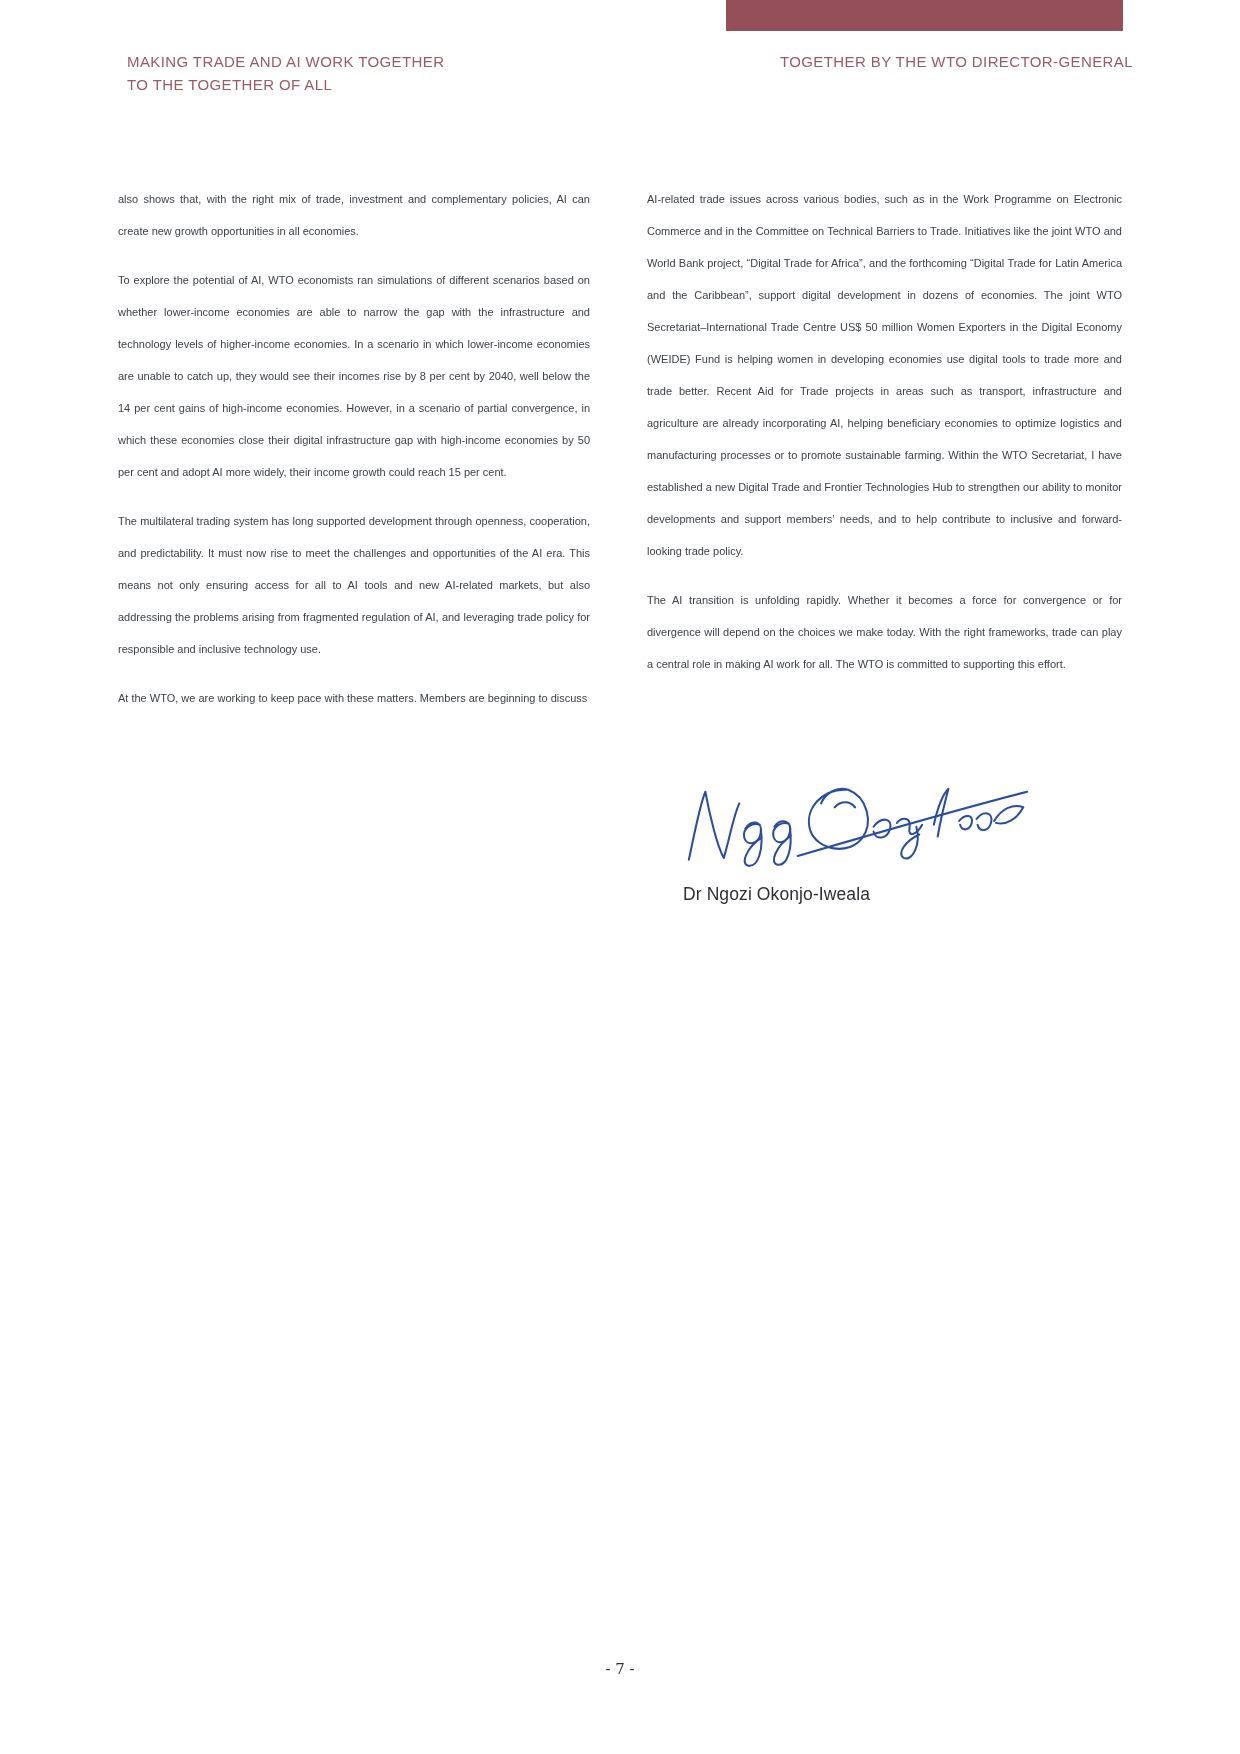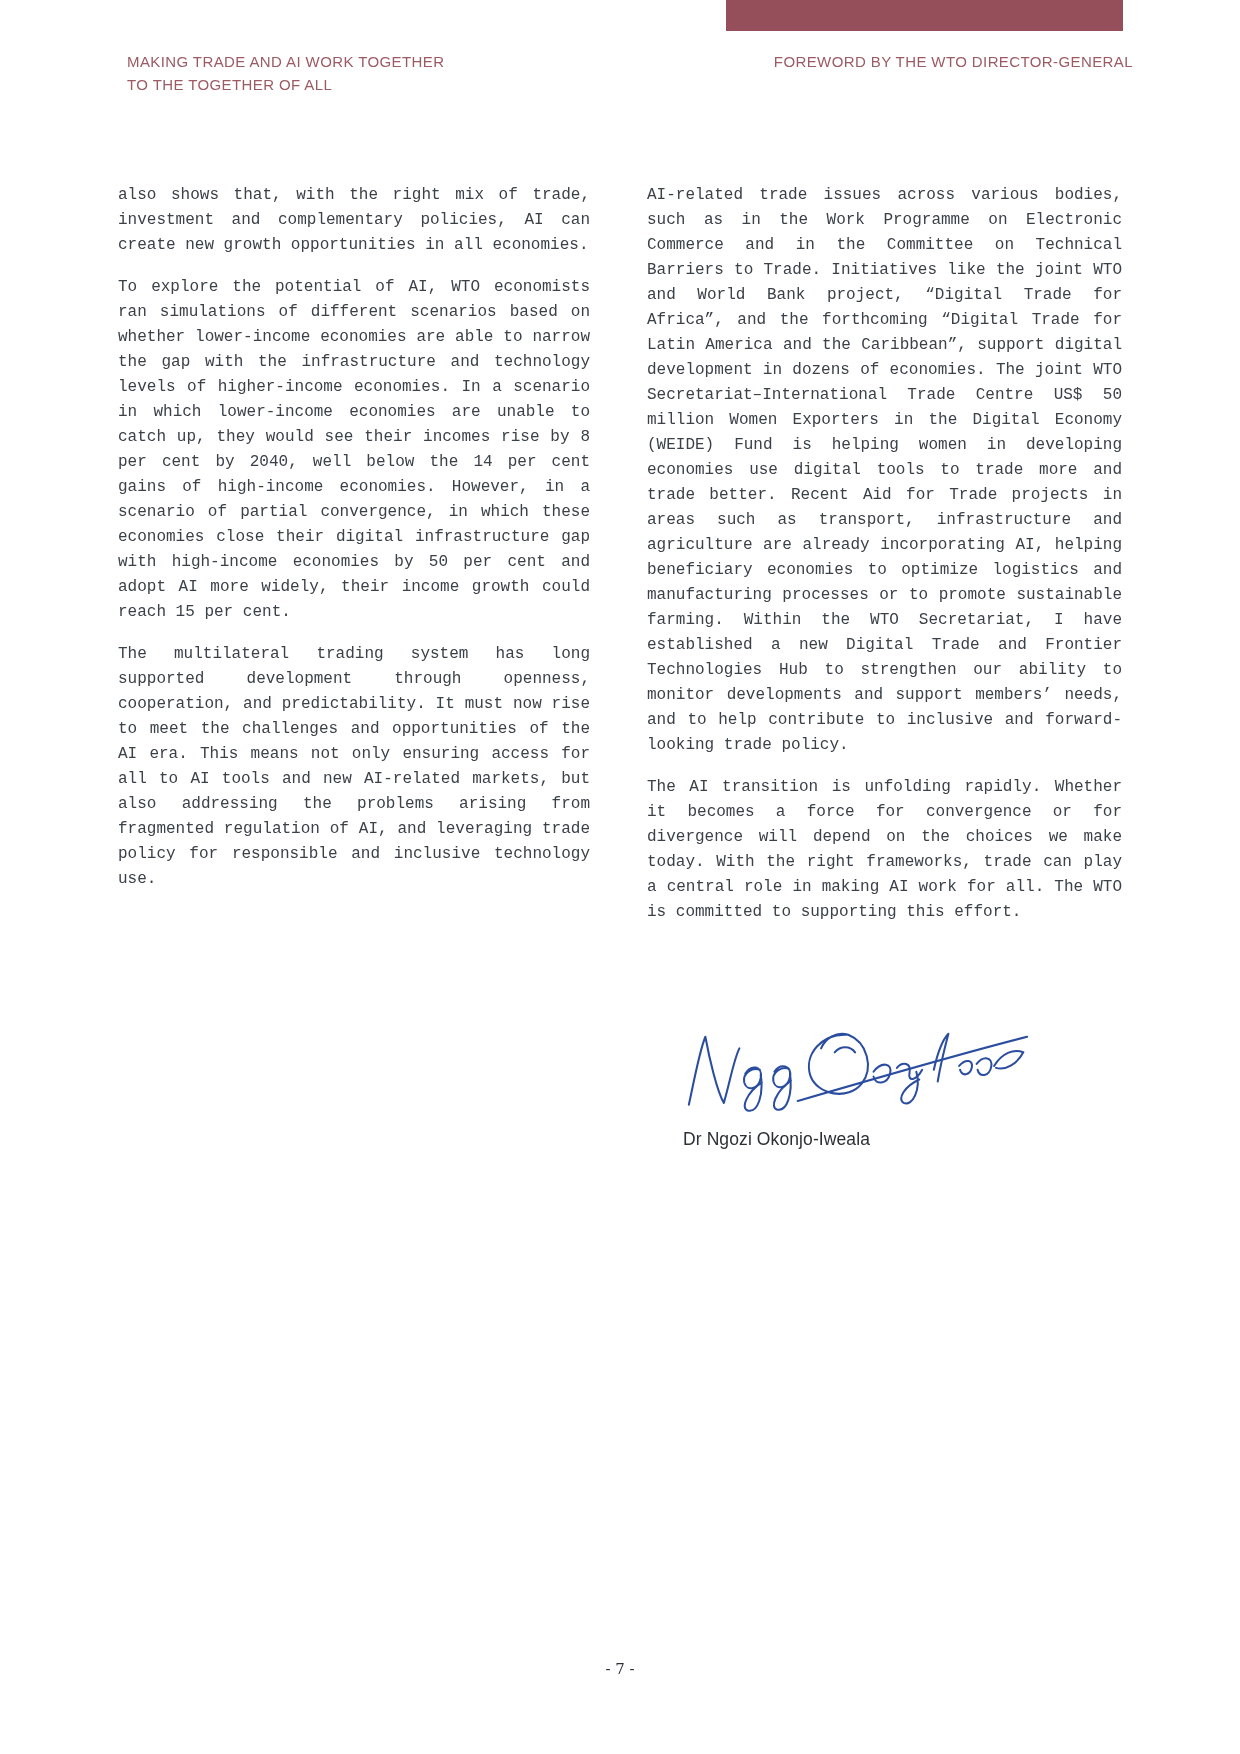--- a/index.html
+++ b/index.html
@@ -45,25 +45,24 @@
     position:absolute;
     left:118px; top:183px;
     width:1005px;
     display:flex;
     gap:57px;
   }
   .col{ width:472px; }
   .col-right{ width:475px; }
   .col p{
     margin:0 0 17px 0;
-    font-size:16px;
-    line-height:25px;
+    font-size:11px;
+    line-height:32px;
     text-align:justify;
     color:var(--body-text);
-    font-family:Liberation Mono, monospace;
   }
   .col p:last-of-type{ margin-bottom:0; }
   .sig-block{
     margin-top:84px;
     padding-left:36px;
   }
   .signature-svg{
     display:block;
     width:350px;
     height:108px;
@@ -96,29 +95,30 @@
 
 <div class="page">
 
   <div class="top-bar"></div>
 
   <header class="page-header">
     <div class="header-left">
       <div>MAKING TRADE AND AI WORK TOGETHER</div>
       <div>TO THE TOGETHER OF ALL</div>
     </div>
-    <div class="header-right">FOREWORD BY THE WTO DIRECTOR-GENERAL</div>
+    <div class="header-right">TOGETHER BY THE WTO DIRECTOR-GENERAL</div>
   </header>
 
   <main class="content">
 
     <section class="col col-left">
       <p>also shows that, with the right mix of trade, investment and complementary policies, AI can create new growth opportunities in all economies.</p>
       <p>To explore the potential of AI, WTO economists ran simulations of different scenarios based on whether lower-income economies are able to narrow the gap with the infrastructure and technology levels of higher-income economies. In a scenario in which lower-income economies are unable to catch up, they would see their incomes rise by 8 per cent by 2040, well below the 14 per cent gains of high-income economies. However, in a scenario of partial convergence, in which these economies close their digital infrastructure gap with high-income economies by 50 per cent and adopt AI more widely, their income growth could reach 15 per cent.</p>
       <p>The multilateral trading system has long supported development through openness, cooperation, and predictability. It must now rise to meet the challenges and opportunities of the AI era. This means not only ensuring access for all to AI tools and new AI-related markets, but also addressing the problems arising from fragmented regulation of AI, and leveraging trade policy for responsible and inclusive technology use.</p>
+      <p>At the WTO, we are working to keep pace with these matters. Members are beginning to discuss</p>
     </section>
 
     <section class="col col-right">
       <p>AI-related trade issues across various bodies, such as in the Work Programme on Electronic Commerce and in the Committee on Technical Barriers to Trade. Initiatives like the joint WTO and World Bank project, “Digital Trade for Africa”, and the forthcoming “Digital Trade for Latin America and the Caribbean”, support digital development in dozens of economies. The joint WTO Secretariat–International Trade Centre US$ 50 million Women Exporters in the Digital Economy (WEIDE) Fund is helping women in developing economies use digital tools to trade more and trade better. Recent Aid for Trade projects in areas such as transport, infrastructure and agriculture are already incorporating AI, helping beneficiary economies to optimize logistics and manufacturing processes or to promote sustainable farming. Within the WTO Secretariat, I have established a new Digital Trade and Frontier Technologies Hub to strengthen our ability to monitor developments and support members’ needs, and to help contribute to inclusive and forward-looking trade policy.</p>
       <p>The AI transition is unfolding rapidly. Whether it becomes a force for convergence or for divergence will depend on the choices we make today. With the right frameworks, trade can play a central role in making AI work for all. The WTO is committed to supporting this effort.</p>
 
       <div class="sig-block">
         <svg class="signature-svg" viewBox="0 0 360 110" fill="none" stroke="currentColor" stroke-width="2.1" stroke-linecap="round" stroke-linejoin="round">
 
           <path d="M6,98 C10,80 17,42 23,28 C27,50 35,84 42,96 C48,76 52,52 58,40"></path>

